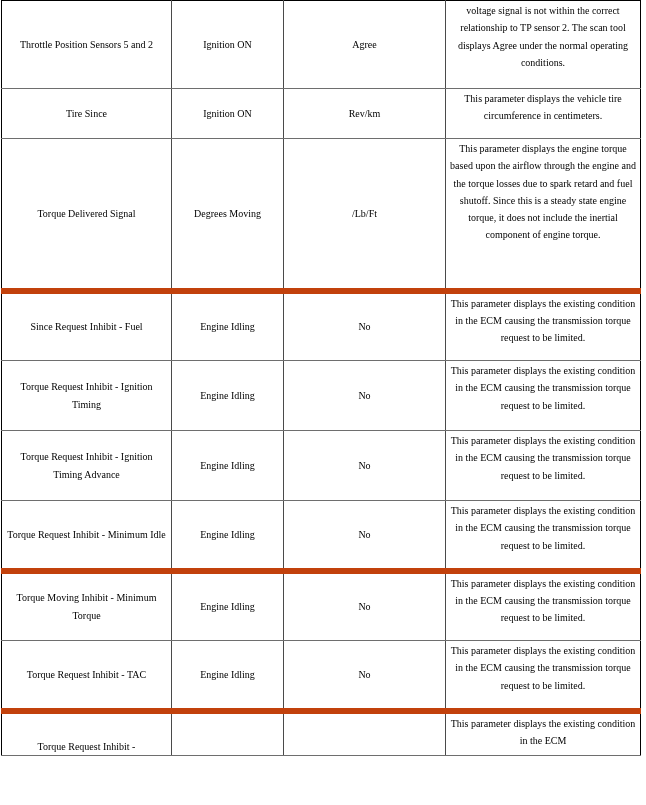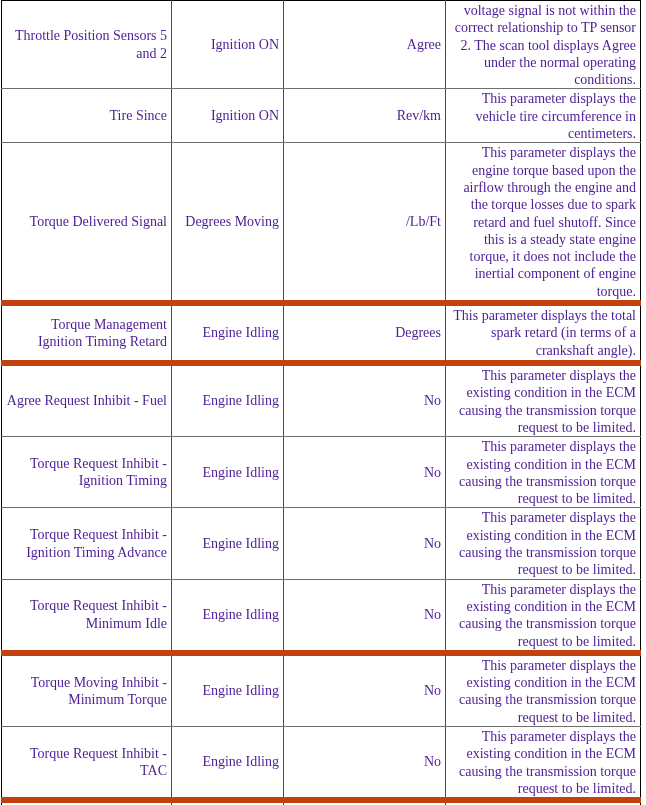--- a/index.html
+++ b/index.html
@@ -33,26 +33,26 @@
   table.param-table col.c1 { width: 170px; }
   table.param-table col.c2 { width: 112px; }
   table.param-table col.c3 { width: 162px; }
   table.param-table col.c4 { width: 195px; }
 
   table.param-table td {
     border-right: 1px solid #4a4a4a;
     border-bottom: 1px solid #6e6e6e;
     padding: 0px 4px 0px 4px;
     vertical-align: middle;
-    font-size: 14px;
+    font-size: 10px;
     line-height: 17.3px;
-    color: #4c1d95;
+    color: #000000;
     font-family: "Liberation Serif", "DejaVu Serif", serif;
     font-weight: normal;
-    text-align: right;
+    text-align: center;
     word-wrap: break-word;
     overflow: hidden;
   }
   table.param-table td:last-child {
     border-right: none;
   }
   table.param-table td.desc {
     vertical-align: top;
     padding-top: 1px;
   }
@@ -91,28 +91,22 @@
           <td>Ignition ON</td>
           <td>Rev/km</td>
           <td class="desc">This parameter displays the vehicle tire circumference in centimeters.</td>
         </tr>
         <tr class="alt-sep" style="height: 152px;">
           <td>Torque Delivered Signal</td>
           <td>Degrees Moving</td>
           <td>/Lb/Ft</td>
           <td class="desc">This parameter displays the engine torque based upon the airflow through the engine and the torque losses due to spark retard and fuel shutoff. Since this is a steady state engine torque, it does not include the inertial component of engine torque.</td>
         </tr>
-        <tr class="alt-sep" style="height: 60px;">
-          <td>Torque Management Ignition Timing Retard</td>
-          <td>Engine Idling</td>
-          <td>Degrees</td>
-          <td class="desc">This parameter displays the total spark retard (in terms of a crankshaft angle).</td>
-        </tr>
         <tr style="height: 70px;">
-          <td>Agree Request Inhibit - Fuel</td>
+          <td>Since Request Inhibit - Fuel</td>
           <td>Engine Idling</td>
           <td>No</td>
           <td class="desc">This parameter displays the existing condition in the ECM causing the transmission torque request to be limited.</td>
         </tr>
         <tr style="height: 70px;">
           <td>Torque Request Inhibit - Ignition Timing</td>
           <td>Engine Idling</td>
           <td>No</td>
           <td class="desc">This parameter displays the existing condition in the ECM causing the transmission torque request to be limited.</td>
         </tr>

